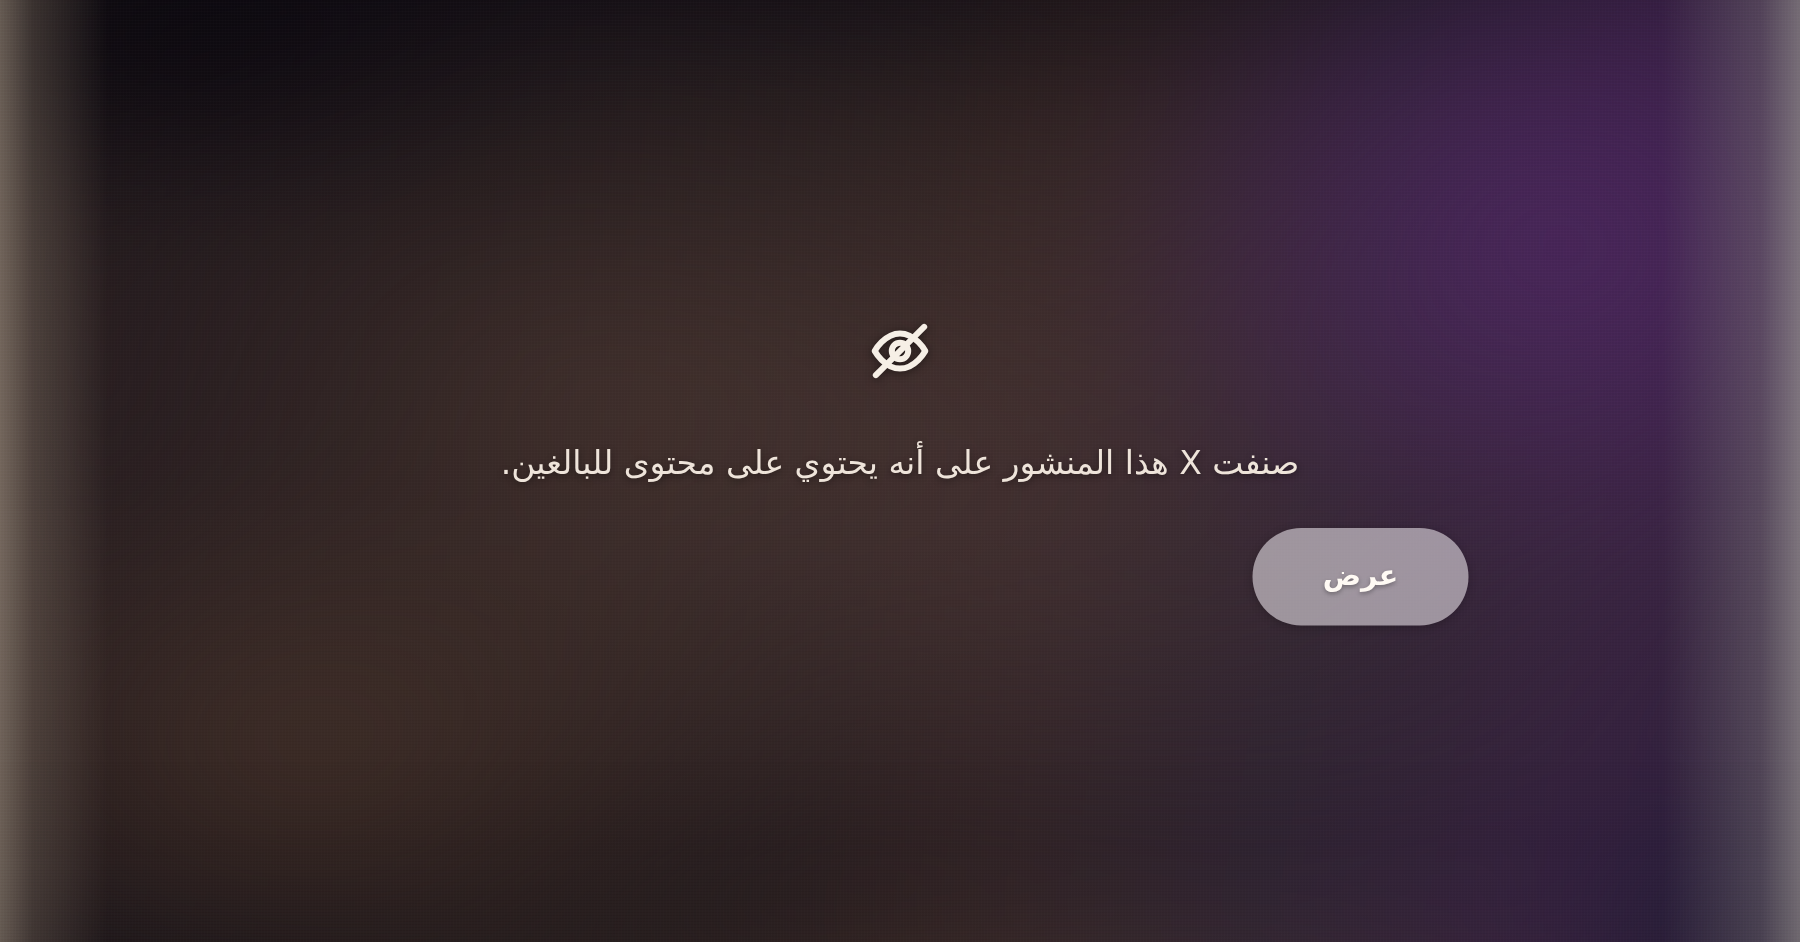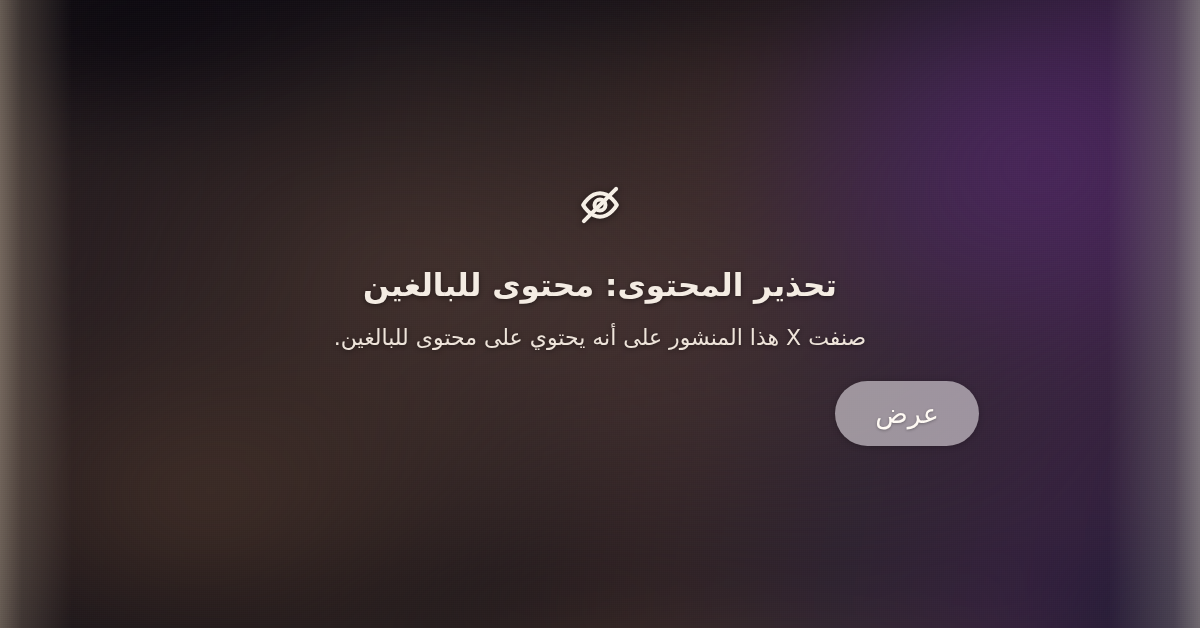--- a/index.html
+++ b/index.html
@@ -154,22 +154,22 @@
     border: 0;
     outline: none;
     cursor: pointer;
     min-width: 144px;
     height: 65px;
     padding: 0 34px;
     border-radius: 999px;
     background: rgba(223, 216, 222, 0.62);
     color: #fffaf4;
     font-family: "DejaVu Sans", "Liberation Sans", sans-serif;
-    font-size: 27px;
-    font-weight: 400;
+    font-size: 19px;
+    font-weight: 700;
     line-height: 1;
     text-shadow: 0 1px 3px rgba(0,0,0,0.30);
     box-shadow: 0 1px 6px rgba(0,0,0,0.22);
     display: inline-flex;
     align-items: center;
     justify-content: center;
   }
 </style>
 </head>
 <body>
@@ -188,21 +188,20 @@
     <div class="content-block">
 
       <span class="warn-icon">
         <svg viewBox="0 0 24 24" fill="none" stroke="#f6efe6" stroke-width="2.1" stroke-linecap="round" stroke-linejoin="round" aria-hidden="true">
           <path d="M3.2 12S6.6 5.9 12 5.9 20.8 12 20.8 12 17.4 18.1 12 18.1 3.2 12 3.2 12Z"></path>
           <circle cx="12" cy="12" r="2.85"></circle>
           <line x1="3.6" y1="20.4" x2="20.4" y2="3.6"></line>
         </svg>
       </span>
 
-      <h1 class="warn-title">تحذير المحتوى: محتوى للبالغين</h1>
 
       <p class="warn-desc">صنفت X هذا المنشور على أنه يحتوي على محتوى للبالغين.</p>
 
       <div class="btn-row">
         <button class="view-button" type="button">عرض</button>
       </div>
 
     </div>
   </div>
 

